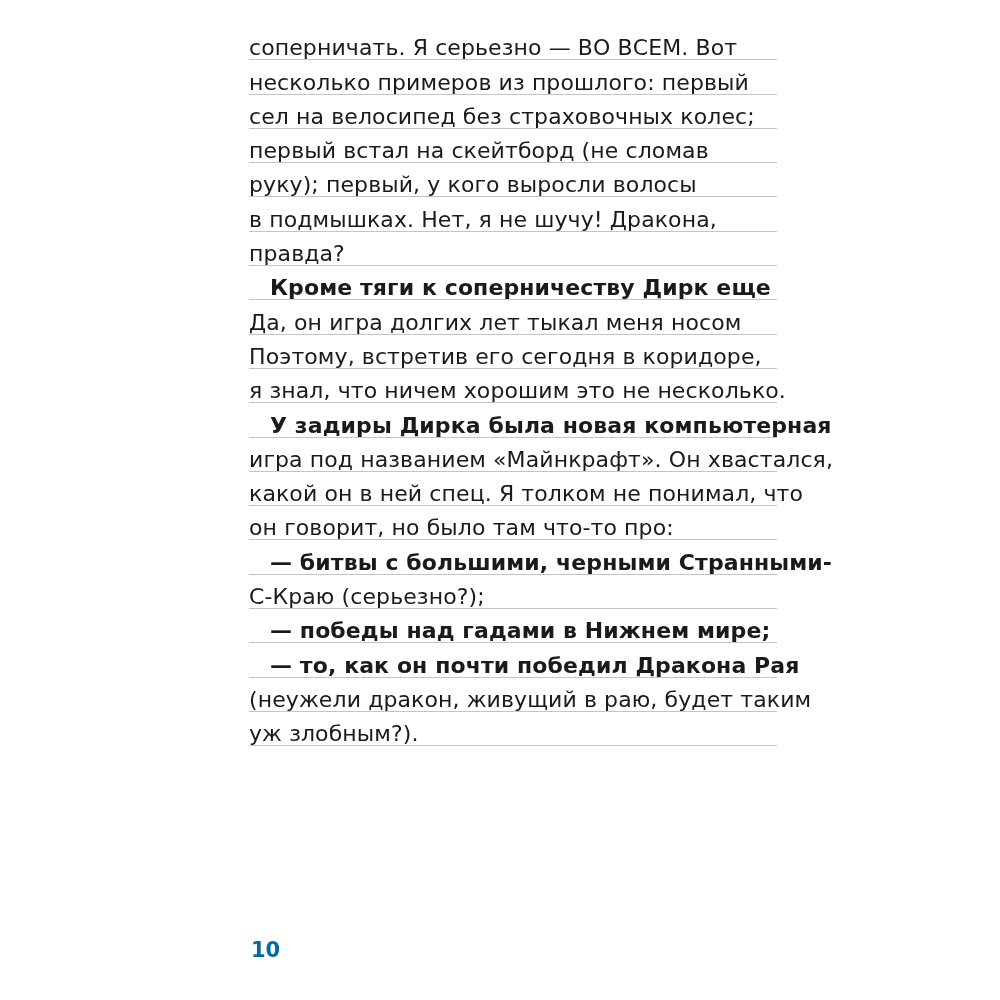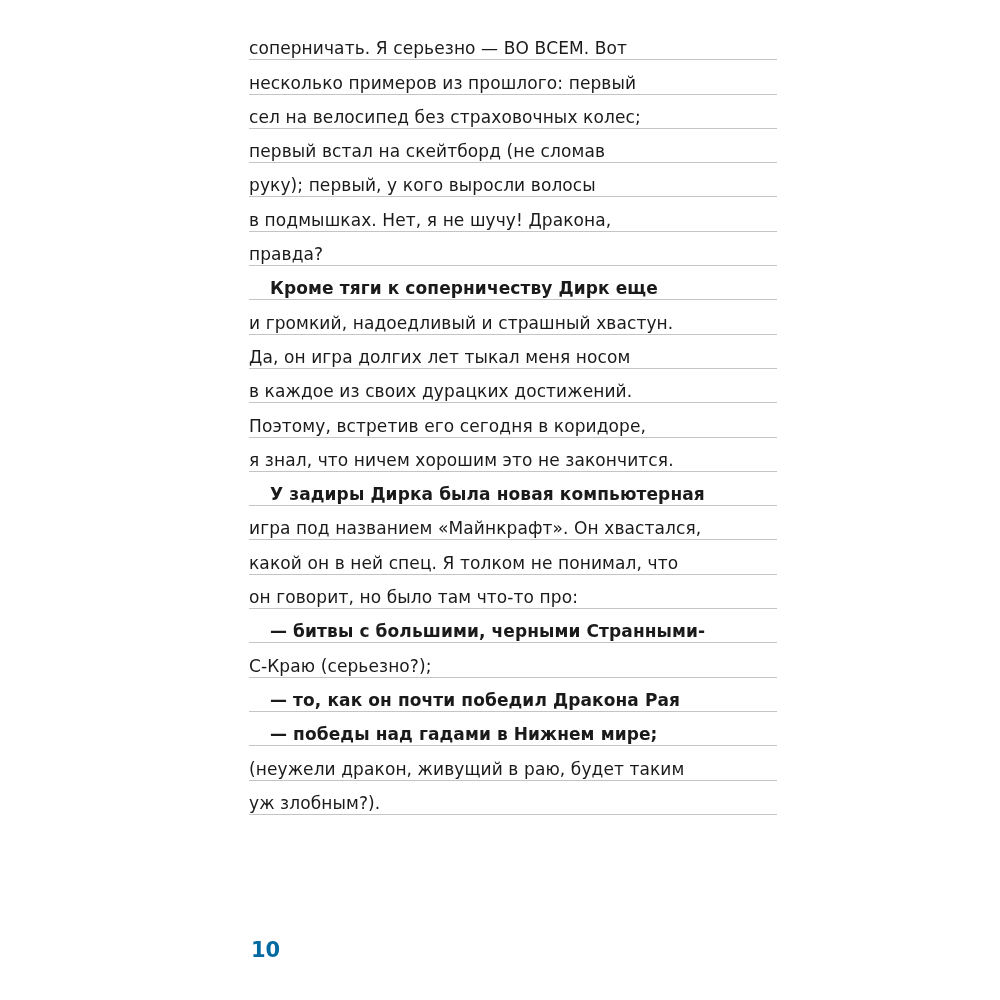--- a/index.html
+++ b/index.html
@@ -24,21 +24,21 @@
       left: 249px;
       top: 26px;
       width: 528px;
     }
     .line {
       position: relative;
       height: 34.3px;
       box-sizing: border-box;
       border-bottom: 1.5px solid #c4c4c4;
       font-family: "DejaVu Sans", sans-serif;
-      font-size: 17px;
+      font-size: 22px;
       line-height: 40px;
       color: #1a1a1a;
       white-space: nowrap;
       letter-spacing: 0.1px;
       overflow: visible;
     }
     .line span {
       position: absolute;
       left: 0;
       bottom: -4px;
@@ -81,57 +81,51 @@
     <div class="line">
         <span>в подмышках. Нет, я не шучу! Дракона,</span>
       </div>
     <div class="line">
         <span>правда?</span>
       </div>
     <div class="line indent">
         <span>Кроме тяги к соперничеству Дирк еще</span>
       </div>
     <div class="line">
-        <span>и громкий, надоедливый и страшный хвастун.</span>
-      </div>
-    <div class="line">
         <span>Да, он игра долгих лет тыкал меня носом</span>
-      </div>
-    <div class="line">
-        <span>в каждое из своих дурацких достижений.</span>
       </div>
     <div class="line">
         <span>Поэтому, встретив его сегодня в коридоре,</span>
       </div>
     <div class="line">
-        <span>я знал, что ничем хорошим это не закончится.</span>
+        <span>я знал, что ничем хорошим это не несколько.</span>
       </div>
     <div class="line indent">
         <span>У задиры Дирка была новая компьютерная</span>
       </div>
     <div class="line">
         <span>игра под названием «Майнкрафт». Он хвастался,</span>
       </div>
     <div class="line">
         <span>какой он в ней спец. Я толком не понимал, что</span>
       </div>
     <div class="line">
         <span>он говорит, но было там что-то про:</span>
       </div>
     <div class="line indent">
         <span>— битвы с большими, черными Странными-</span>
       </div>
     <div class="line">
         <span>С-Краю (серьезно?);</span>
       </div>
     <div class="line indent">
-        <span>— то, как он почти победил Дракона Рая</span>
+        <span>— победы над гадами в Нижнем мире;</span>
       </div>
     <div class="line indent">
-        <span>— победы над гадами в Нижнем мире;</span>
+        <span>— то, как он почти победил Дракона Рая</span>
       </div>
     <div class="line">
         <span>(неужели дракон, живущий в раю, будет таким</span>
       </div>
     <div class="line">
         <span>уж злобным?).</span>
       </div>
   </div>
 
   <div class="page-number">10</div>

